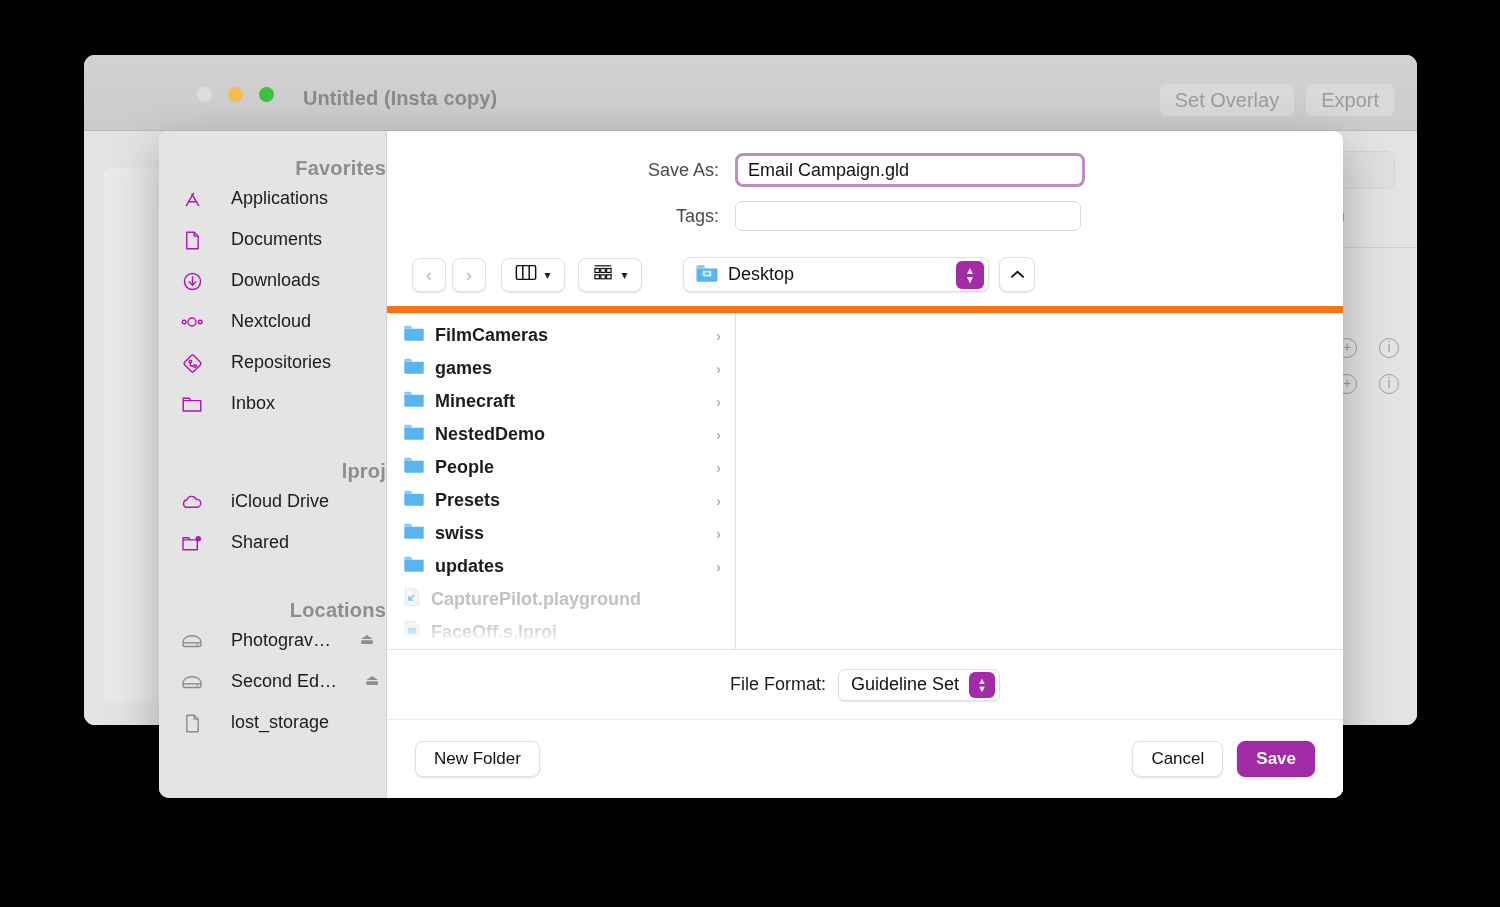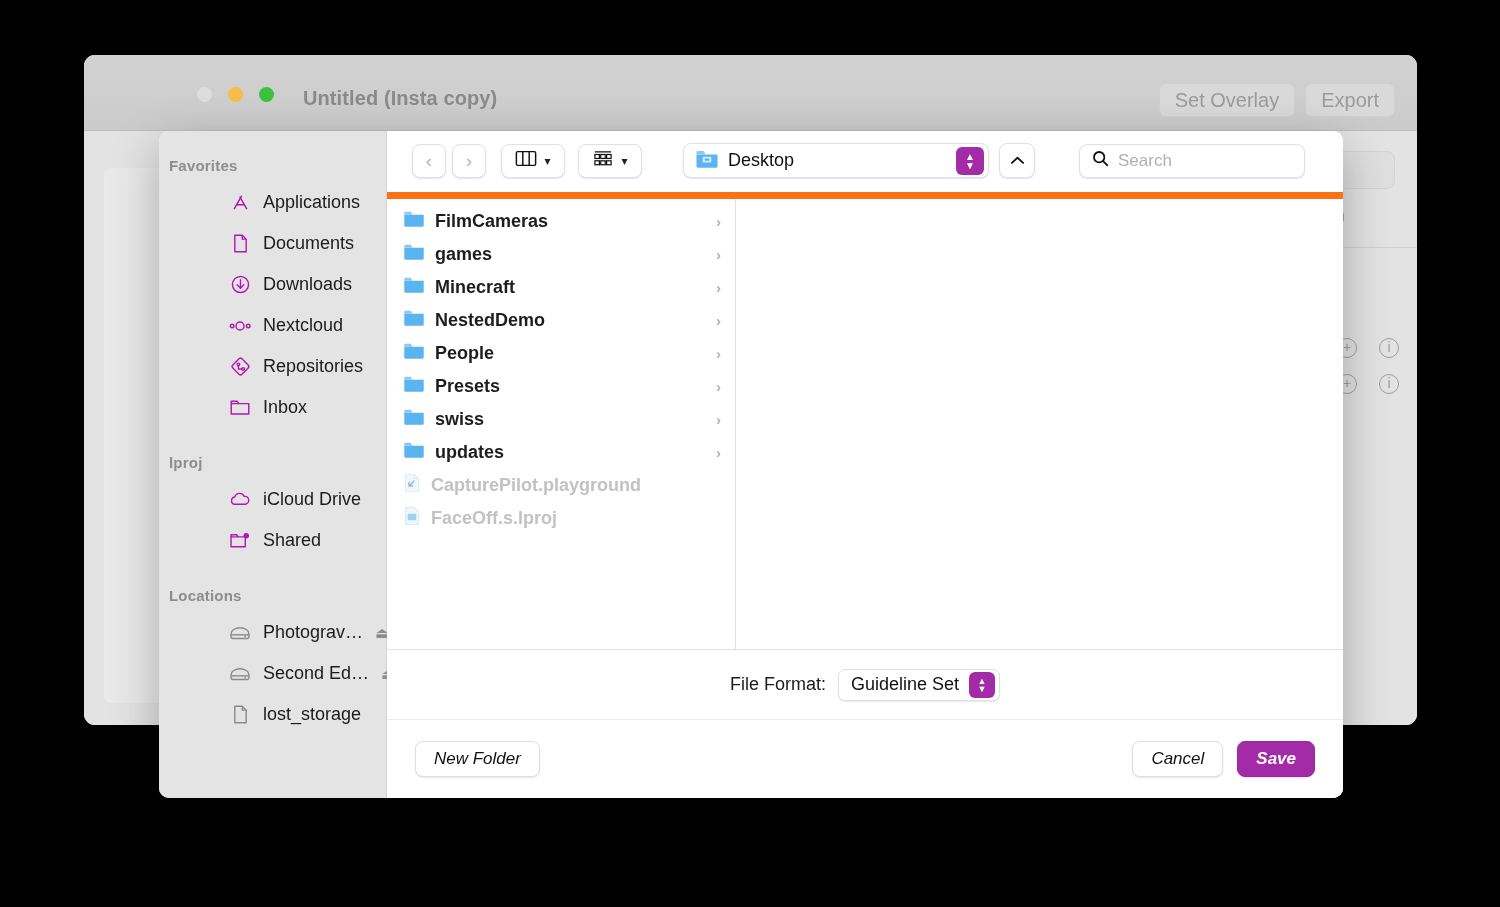--- a/index.html
+++ b/index.html
@@ -68,29 +68,28 @@
     background:#ffffff; border-radius:10px;
     box-shadow: 0 16px 48px rgba(0,0,0,0.28);
     overflow:hidden; display:flex;
   }
   .sidebar {
     width:228px; flex:0 0 228px; background:#e4e4e4;
     border-right:1px solid #d3d3d3; padding-top:26px;
     position:relative;
   }
   .sb-head {
-    font-size:15px; color:#8d8d8d; font-weight:700;
-    padding:0 0 8px 10px; letter-spacing:0.2px;
+    font-size:20px; color:#8d8d8d; font-weight:700;
+    padding:0 0 8px 10px; letter-spacing:0.2px;text-align:right;
   }
   .sb-head.spaced { padding-top:26px; }
   .sb-item {
-    height:41px; display:flex; align-items:center; gap:12px;
+    height:41px; display:flex; align-items:flex-start; gap:28px;
     padding:0 12px 0 22px; font-size:18px; color:#1b1b1b;
     white-space:nowrap;
-    margin-left:48px;
   }
   .sb-ico { width:22px; height:22px; flex:0 0 22px; display:flex; align-items:center; justify-content:center; }
   .sb-eject { margin-left:auto; color:#8d8d8d; font-size:15px; }
 
   
   .pane { flex:1; position:relative; display:flex; flex-direction:column; background:#fff; }
   .form-rows { padding:22px 0 0 0; }
   .frow { display:flex; align-items:center; margin-bottom:14px; }
   .flabel {
     width:348px; flex:0 0 348px; text-align:right; padding-right:16px;
@@ -182,21 +181,21 @@
 
   
   .btnbar {
     height:79px; display:flex; align-items:center; padding:0 28px;
     border-top:1px solid #ececec; background:#fff;
   }
   .btn {
     height:36px; border-radius:8px; padding:0 18px;
     display:flex; align-items:center; justify-content:center;
     font-size:17px; background:#fff; border:1px solid #e0e0e0;
-    box-shadow:0 1px 2px rgba(0,0,0,0.10); color:#111;font-style:italic;
+    box-shadow:0 1px 2px rgba(0,0,0,0.10); color:#111;
   }
   .btn.primary { background:#a42ba8; border-color:#9a269e; color:#fff; font-weight:700; }
   .spacer { flex:1; }
   .gap { width:14px; }
 </style>
 </head>
 <body>
 
 <div id="root">
 
@@ -355,20 +354,34 @@
               <path d="M12 2.5 V7 H16.5"></path>
           </svg>
         </span>
         <span>lost_storage</span>
       </div>
 
     </div>
 
     <div class="pane">
 
+      <div class="form-rows">
+        <div class="frow">
+          <div class="flabel">Save As:</div>
+          <div class="saveas-wrap">
+            <input type="text" value="Email Campaign.gld" style="">
+          </div>
+        </div>
+        <div class="frow">
+          <div class="flabel">Tags:</div>
+          <div class="tags-wrap">
+            <input type="text" value="" style="">
+          </div>
+        </div>
+      </div>
 
       <div class="navbar">
         <div class="arrowgrp">
           <div class="pill arrowbtn">‹</div>
           <div class="pill arrowbtn">›</div>
         </div>
 
         <div class="pill viewbtn">
           <span>
             <svg width="22" height="17" viewBox="0 0 24 18" fill="none" stroke="#111" stroke-width="1.6">
@@ -410,29 +423,20 @@
             <span>▼</span>
           </span>
         </div>
 
         <div class="pill upbtn">
           <svg width="15" height="11" viewBox="0 0 16 11" fill="none" stroke="#111" stroke-width="1.9" stroke-linecap="round" stroke-linejoin="round">
             <path d="M2 8 L8 2.6 L14 8"></path>
           </svg>
         </div>
 
-        <div class="pill searchbox">
-          <span>
-            <svg width="17" height="17" viewBox="0 0 18 18" fill="none" stroke="#111" stroke-width="1.9" stroke-linecap="round">
-              <circle cx="7.6" cy="7.6" r="5.5"></circle>
-                <path d="M11.8 11.8 L16.2 16.2"></path>
-            </svg>
-          </span>
-          <span class="ph">Search</span>
-        </div>
       </div>
 
       <div class="browser">
         <div class="col fade-last">
 
           <div class="frow-item">
             <span>
               <svg width="22" height="18" viewBox="0 0 24 19">
                   <path d="M1.4 4.9 H22.6 V16.6 A1.3 1.3 0 0 1 21.3 17.9 H2.7 A1.3 1.3 0 0 1 1.4 16.6 Z" fill="#5ab4ef"></path>
                   <path d="M1.4 4.9 V2.8 A1.3 1.3 0 0 1 2.7 1.5 H8.6 L10.4 4.9 Z" fill="#8ccaf5"></path>

